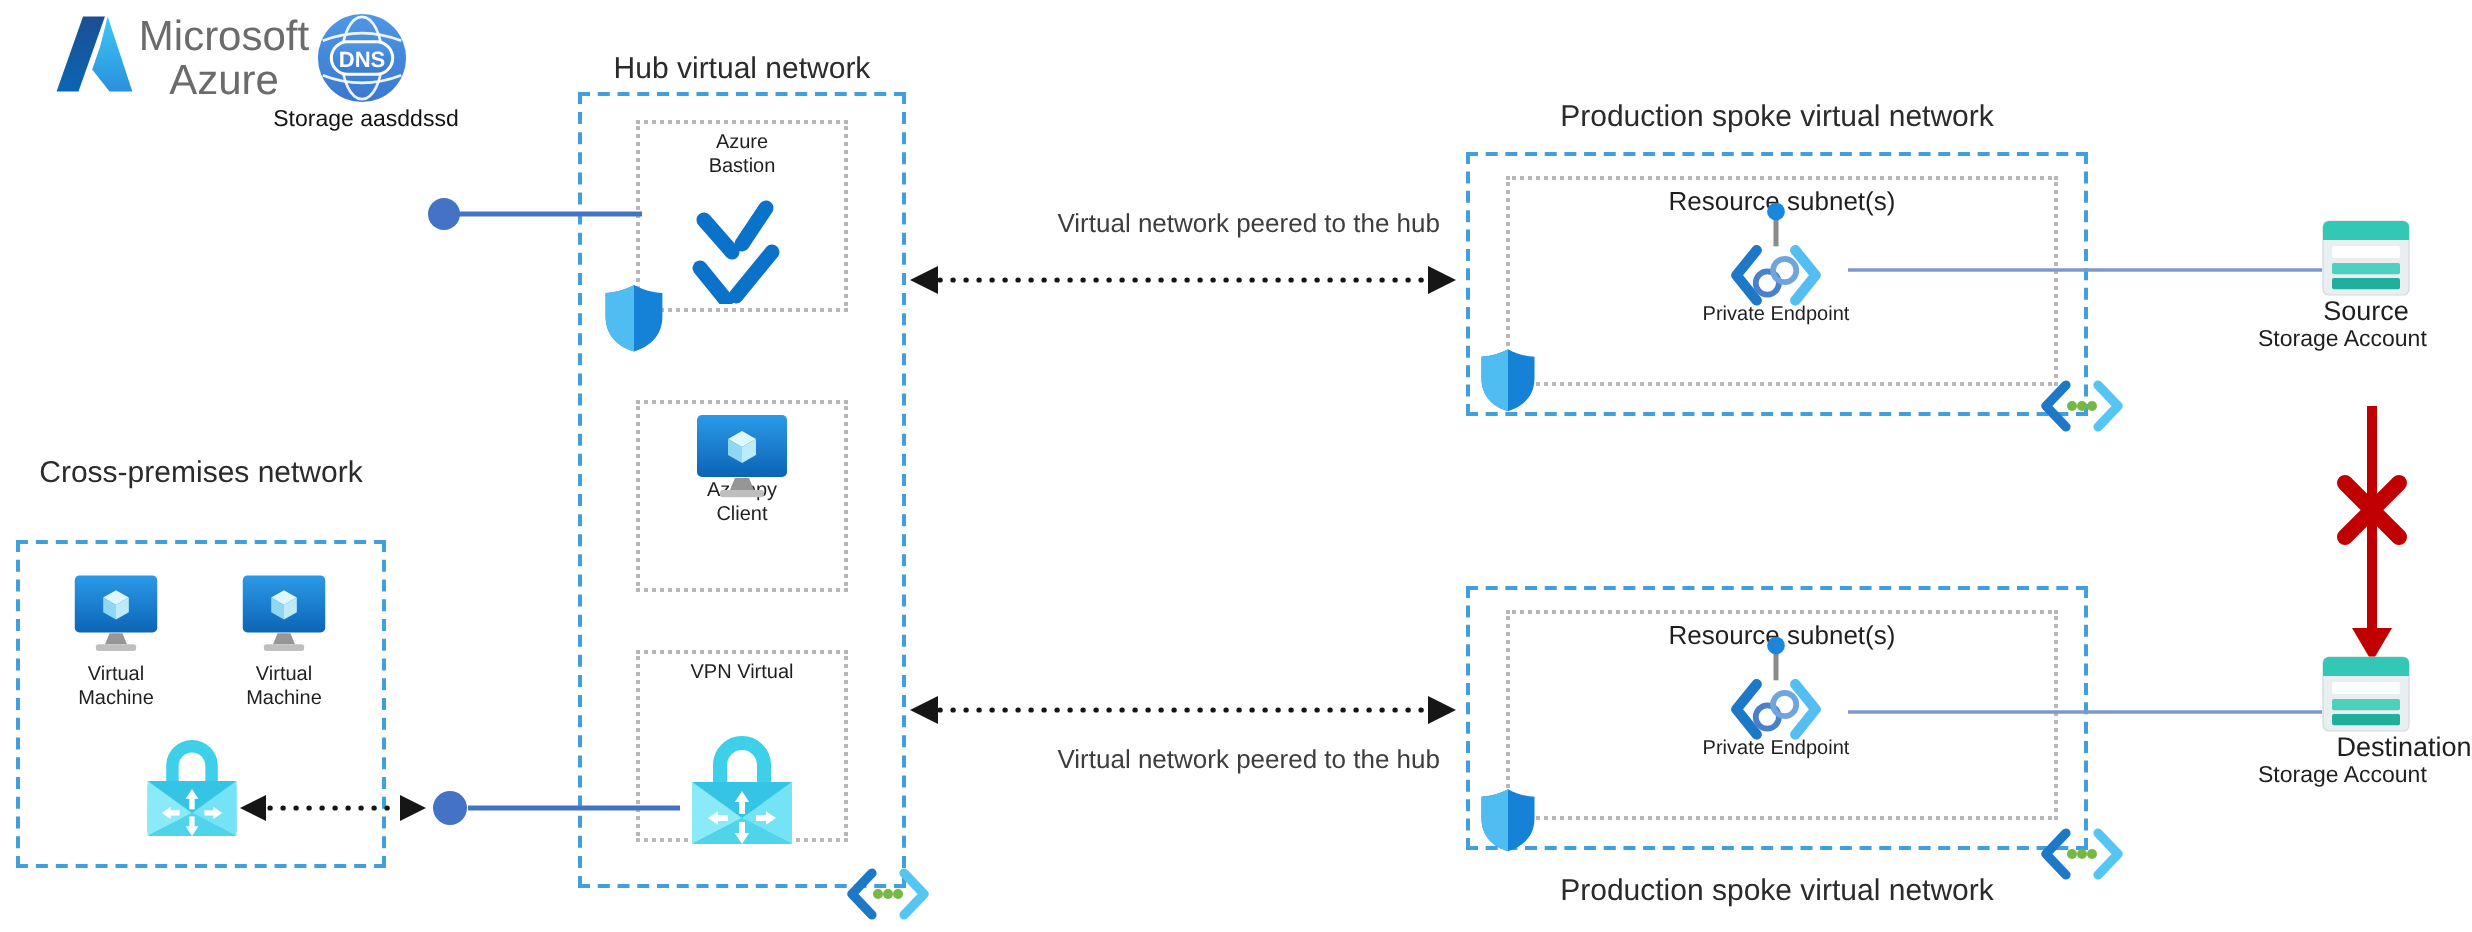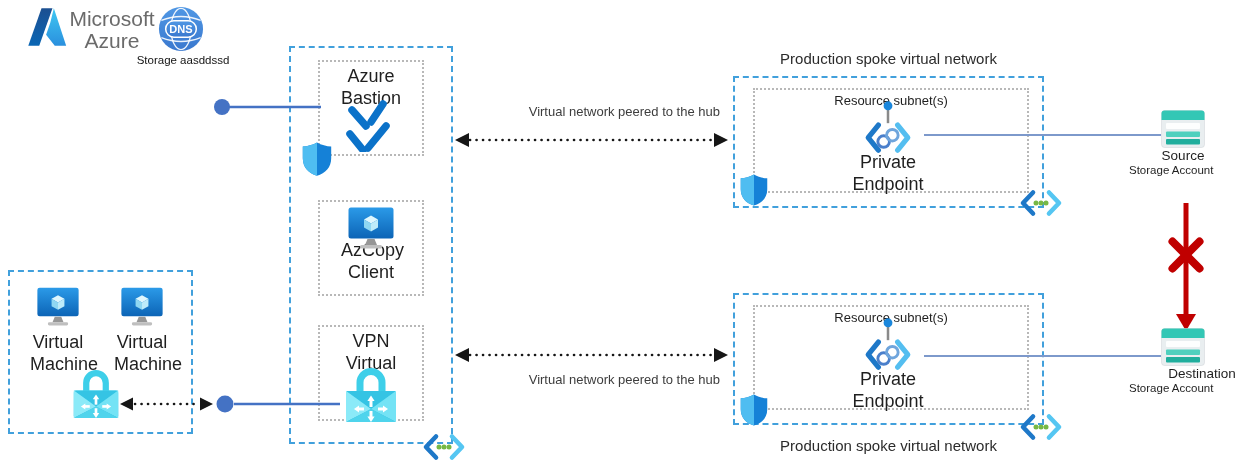--- a/index.html
+++ b/index.html
@@ -1,21 +1,21 @@
 <!DOCTYPE html>
 <html><head>
 <meta charset="utf-8">
 <style>
   * { margin:0; padding:0; box-sizing:border-box; }
   html,body { background:#ffffff; font-family:"Liberation Sans", sans-serif; }
   .canvas { position:relative; width:1236px; height:466px; background:#fff; overflow:hidden; }
   .vnet-box { position:absolute; border:2px dashed #41A0DC; background:transparent; }
   .subnet-box { position:absolute; border:2px dotted #B8B8B8; background:transparent; }
   .title { position:absolute; text-align:center; color:#2B2B2B; font-size:15px; line-height:1.2; z-index:4; }
-  .lbl { position:absolute; text-align:center; color:#1F1F1F; font-size:18px; line-height:1.22; z-index:4; }
+  .lbl { position:absolute; text-align:center; color:#1F1F1F; font-size:10px; line-height:1.22; z-index:4; }
   .peer-lbl { position:absolute; text-align:right; color:#3D3D3D; font-size:13px; z-index:4; }
   .stor-name { position:absolute; text-align:center; color:#1F1F1F; font-size:13.5px; z-index:4; }
   .stor-type { position:absolute; color:#1F1F1F; font-size:11.5px; z-index:4; }
   .icon { position:absolute; z-index:6; }
   .overlay { position:absolute; left:0; top:0; z-index:5; pointer-events:none; }
   .brand-text { position:absolute; left:66px; top:8px; width:92px; text-align:center;
                 color:#6B6B6B; font-size:21px; line-height:1.07; z-index:4; }
   .dns-caption { position:absolute; left:131px; top:54px; width:104px; text-align:center;
                  color:#141414; font-size:11.5px; z-index:4; }
 </style>
@@ -60,20 +60,21 @@
   <svg class="icon" style="left:158px;top:6px" width="46" height="46" viewBox="0 0 48 48">
     <circle cx="24" cy="24" r="23" fill="url(#gradDns)"></circle>
     <ellipse cx="24" cy="24" rx="10.5" ry="21.5" fill="none" stroke="#FFFFFF" stroke-width="1.4" opacity="0.9"></ellipse>
     <path d="M3.5,15 Q24,7 44.5,15" fill="none" stroke="#FFFFFF" stroke-width="1.4" opacity="0.9"></path>
     <path d="M3.5,33 Q24,41 44.5,33" fill="none" stroke="#FFFFFF" stroke-width="1.4" opacity="0.9"></path>
     <rect x="8" y="15.5" width="32" height="17" rx="8.5" fill="url(#gradDns)" stroke="#FFFFFF" stroke-width="1.6"></rect>
     <text x="24" y="28.5" text-anchor="middle" font-size="11.5" font-weight="bold" fill="#FFFFFF">DNS</text>
   </svg>
   <div class="dns-caption">Storage aasddssd</div>
 
+  <div class="title" style="left:289px;top:26px;width:164px">Hub virtual network</div>
   <div class="vnet-box" style="left:289px;top:46px;width:164px;height:398px"></div>
 
   <div class="subnet-box" style="left:318px;top:60px;width:106px;height:96px"></div>
   <div class="lbl" style="left:341px;top:66px;width:60px">Azure Bastion</div>
   <svg class="icon" style="left:342px;top:96px" width="56" height="56" viewBox="0 0 56 56">
     <g stroke="#0B72C9" stroke-width="7.5" stroke-linecap="round">
       <line x1="10" y1="14" x2="24" y2="30"></line>
       <line x1="41" y1="8" x2="29" y2="26"></line>
       <line x1="44" y1="30" x2="26" y2="52"></line>
       <line x1="8" y1="38" x2="21" y2="54"></line>
@@ -114,20 +115,21 @@
     <polygon points="44,43 39,39.6 39,46.4" fill="#fff"></polygon>
   </svg>
   <svg class="icon" style="left:422px;top:433px" width="44" height="28" viewBox="0 0 44 28">
     <polyline points="14,3.5 4,14 14,24.5" fill="none" stroke="#1E78C8" stroke-width="4.6" stroke-linecap="round" stroke-linejoin="round"></polyline>
     <polyline points="30,3.5 40,14 30,24.5" fill="none" stroke="#55C6F2" stroke-width="4.6" stroke-linecap="round" stroke-linejoin="round"></polyline>
     <circle cx="17" cy="14" r="2.5" fill="#76B845"></circle>
     <circle cx="22" cy="14" r="2.5" fill="#76B845"></circle>
     <circle cx="27" cy="14" r="2.5" fill="#76B845"></circle>
   </svg>
 
+  <div class="title" style="left:8px;top:228px;width:185px">Cross-premises network</div>
   <div class="vnet-box" style="left:8px;top:270px;width:185px;height:164px"></div>
   <svg class="icon" style="left:36px;top:287px" width="44" height="41" viewBox="0 0 48 44">
     <rect x="1.5" y="0.5" width="45" height="31" rx="2.5" fill="url(#gradMon)"></rect>
     <polygon points="24,8.5 31,12.5 24,16.5 17,12.5" fill="#DFF7FE"></polygon>
     <polygon points="17,12.5 24,16.5 24,24.5 17,20.5" fill="#8FD7F2"></polygon>
     <polygon points="31,12.5 24,16.5 24,24.5 31,20.5" fill="#BDEBFA"></polygon>
     <polygon points="20.5,32 27.5,32 30,38 18,38" fill="#969696"></polygon>
     <rect x="13" y="38" width="22" height="3.6" rx="1.5" fill="#BFBFBF"></rect>
   </svg>
   <div class="lbl" style="left:30px;top:332px;width:56px">Virtual Machine</div>

